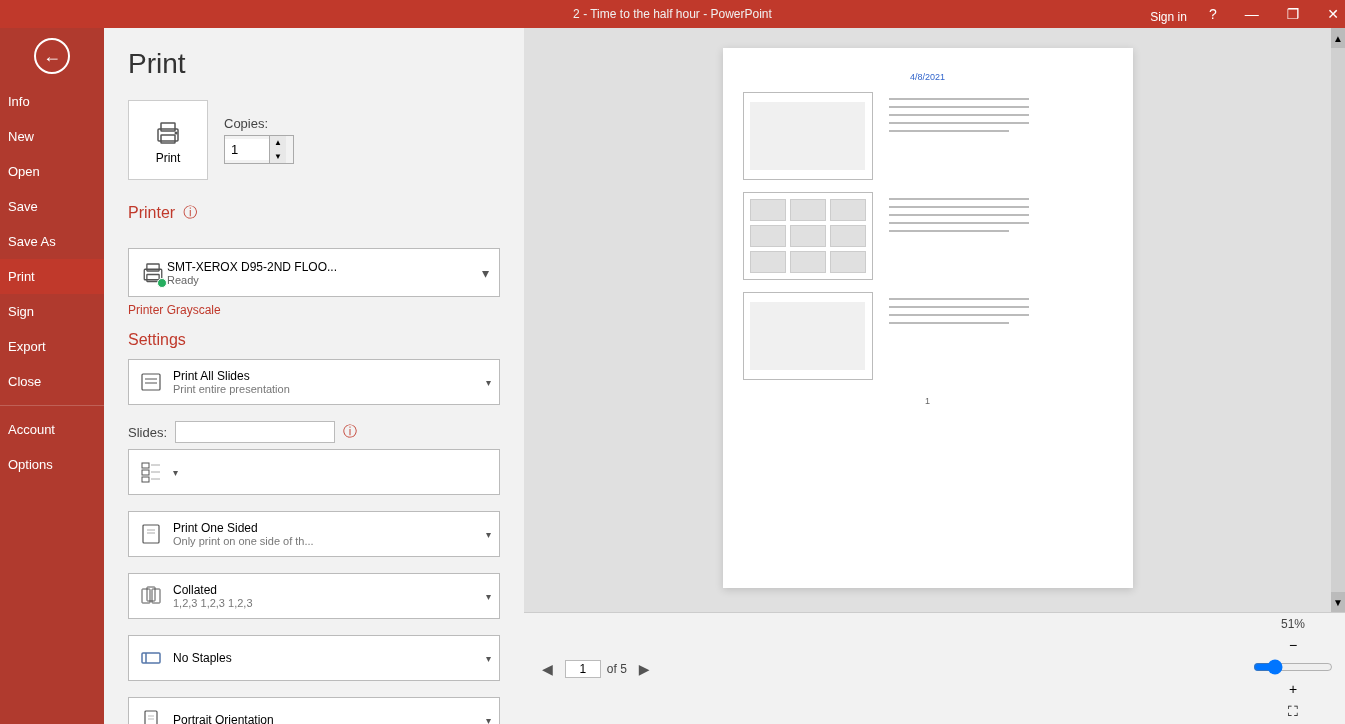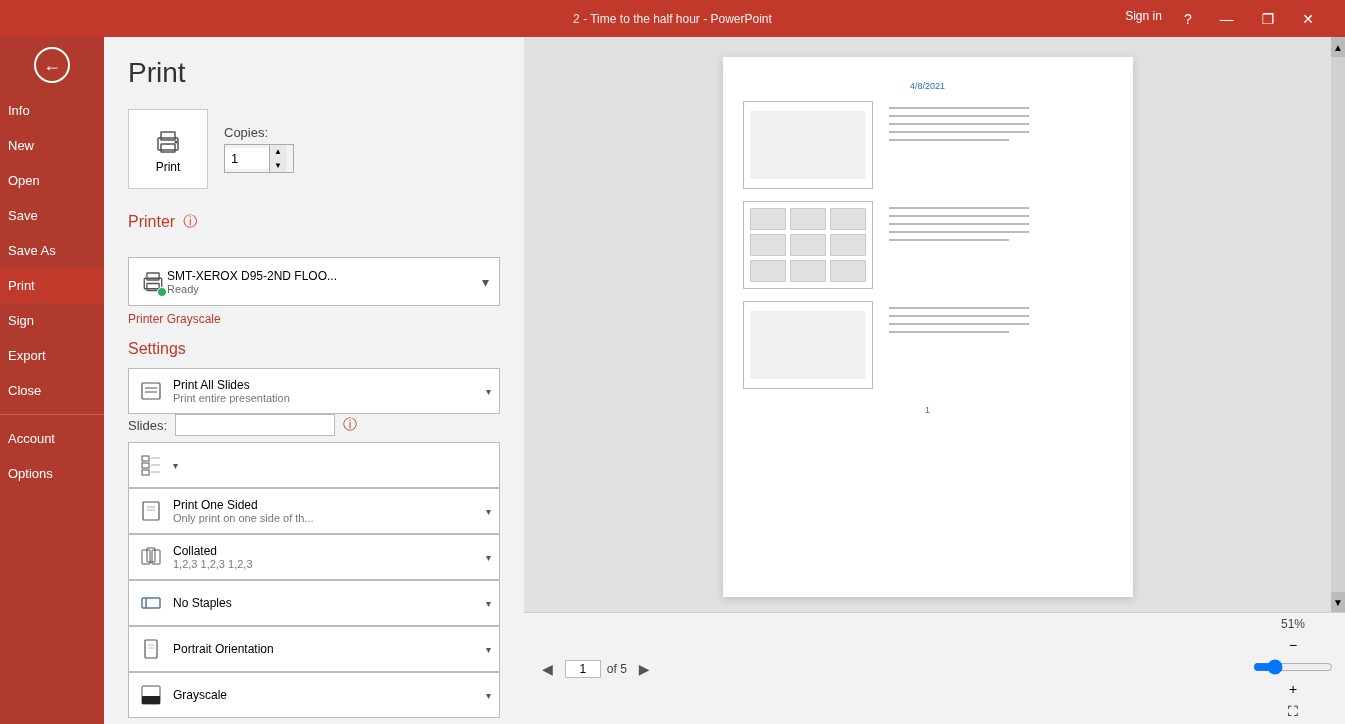--- a/index.html
+++ b/index.html
@@ -4,26 +4,26 @@
   <style>
     * { box-sizing: border-box; margin: 0; padding: 0; }
     body { font-family: 'Segoe UI', Arial, sans-serif; font-size: 13px; background: #f2f2f2; display: flex; flex-direction: column; height: 724px; overflow: hidden; }
 
     .title-bar {
       background: #c0392b;
       color: white;
       display: flex;
       align-items: center;
       justify-content: space-between;
-      padding: 0 25px;
-      height: 37px;
+      padding: 0 0;
+      height: 28px;
       flex-shrink: 0;
     }
     .title-bar-center { position: absolute; left: 50%; transform: translateX(-50%); font-size: 12px; color: #f0f0f0; }
-    .title-bar-right { display: flex; gap: 16px; align-items: flex-start; }
+    .title-bar-right { display: flex; gap: 16px; align-items: flex-end; }
     .title-bar-btn { background: none; border: none; color: white; font-size: 14px; cursor: pointer; padding: 2px 6px; }
     .sign-in { font-size: 12px; color: white; }
 
     .app-body { display: flex; flex: 1; overflow: hidden; }
 
     
     .sidebar {
       width: 104px;
       background: #b03a2e;
       display: flex;
@@ -139,21 +139,21 @@
     .printer-properties { color: #c0392b; font-size: 12px; cursor: pointer; text-decoration: none; margin-bottom: 14px; display: block; }
 
     .settings-title { font-size: 16px; color: #c0392b; font-weight: 400; margin-bottom: 10px; }
 
     .dropdown-row {
       border: 1px solid #bbb;
       background: white;
       display: flex;
       align-items: center;
       padding: 4px 8px;
-      margin-bottom: 0;
+      margin-bottom: 16px;
       cursor: pointer;
       min-height: 46px;
     }
     .dropdown-icon { width: 28px; flex-shrink: 0; font-size: 18px; color: #555; margin-right: 8px; display: flex; align-items: center; justify-content: center; }
     .dropdown-text { flex: 1; }
     .dropdown-main { font-size: 12px; }
     .dropdown-sub { font-size: 11px; color: #777; }
     .dropdown-arrow { font-size: 10px; color: #555; }
 
     .slides-row { display: flex; align-items: center; gap: 8px; margin-bottom: 6px; }

